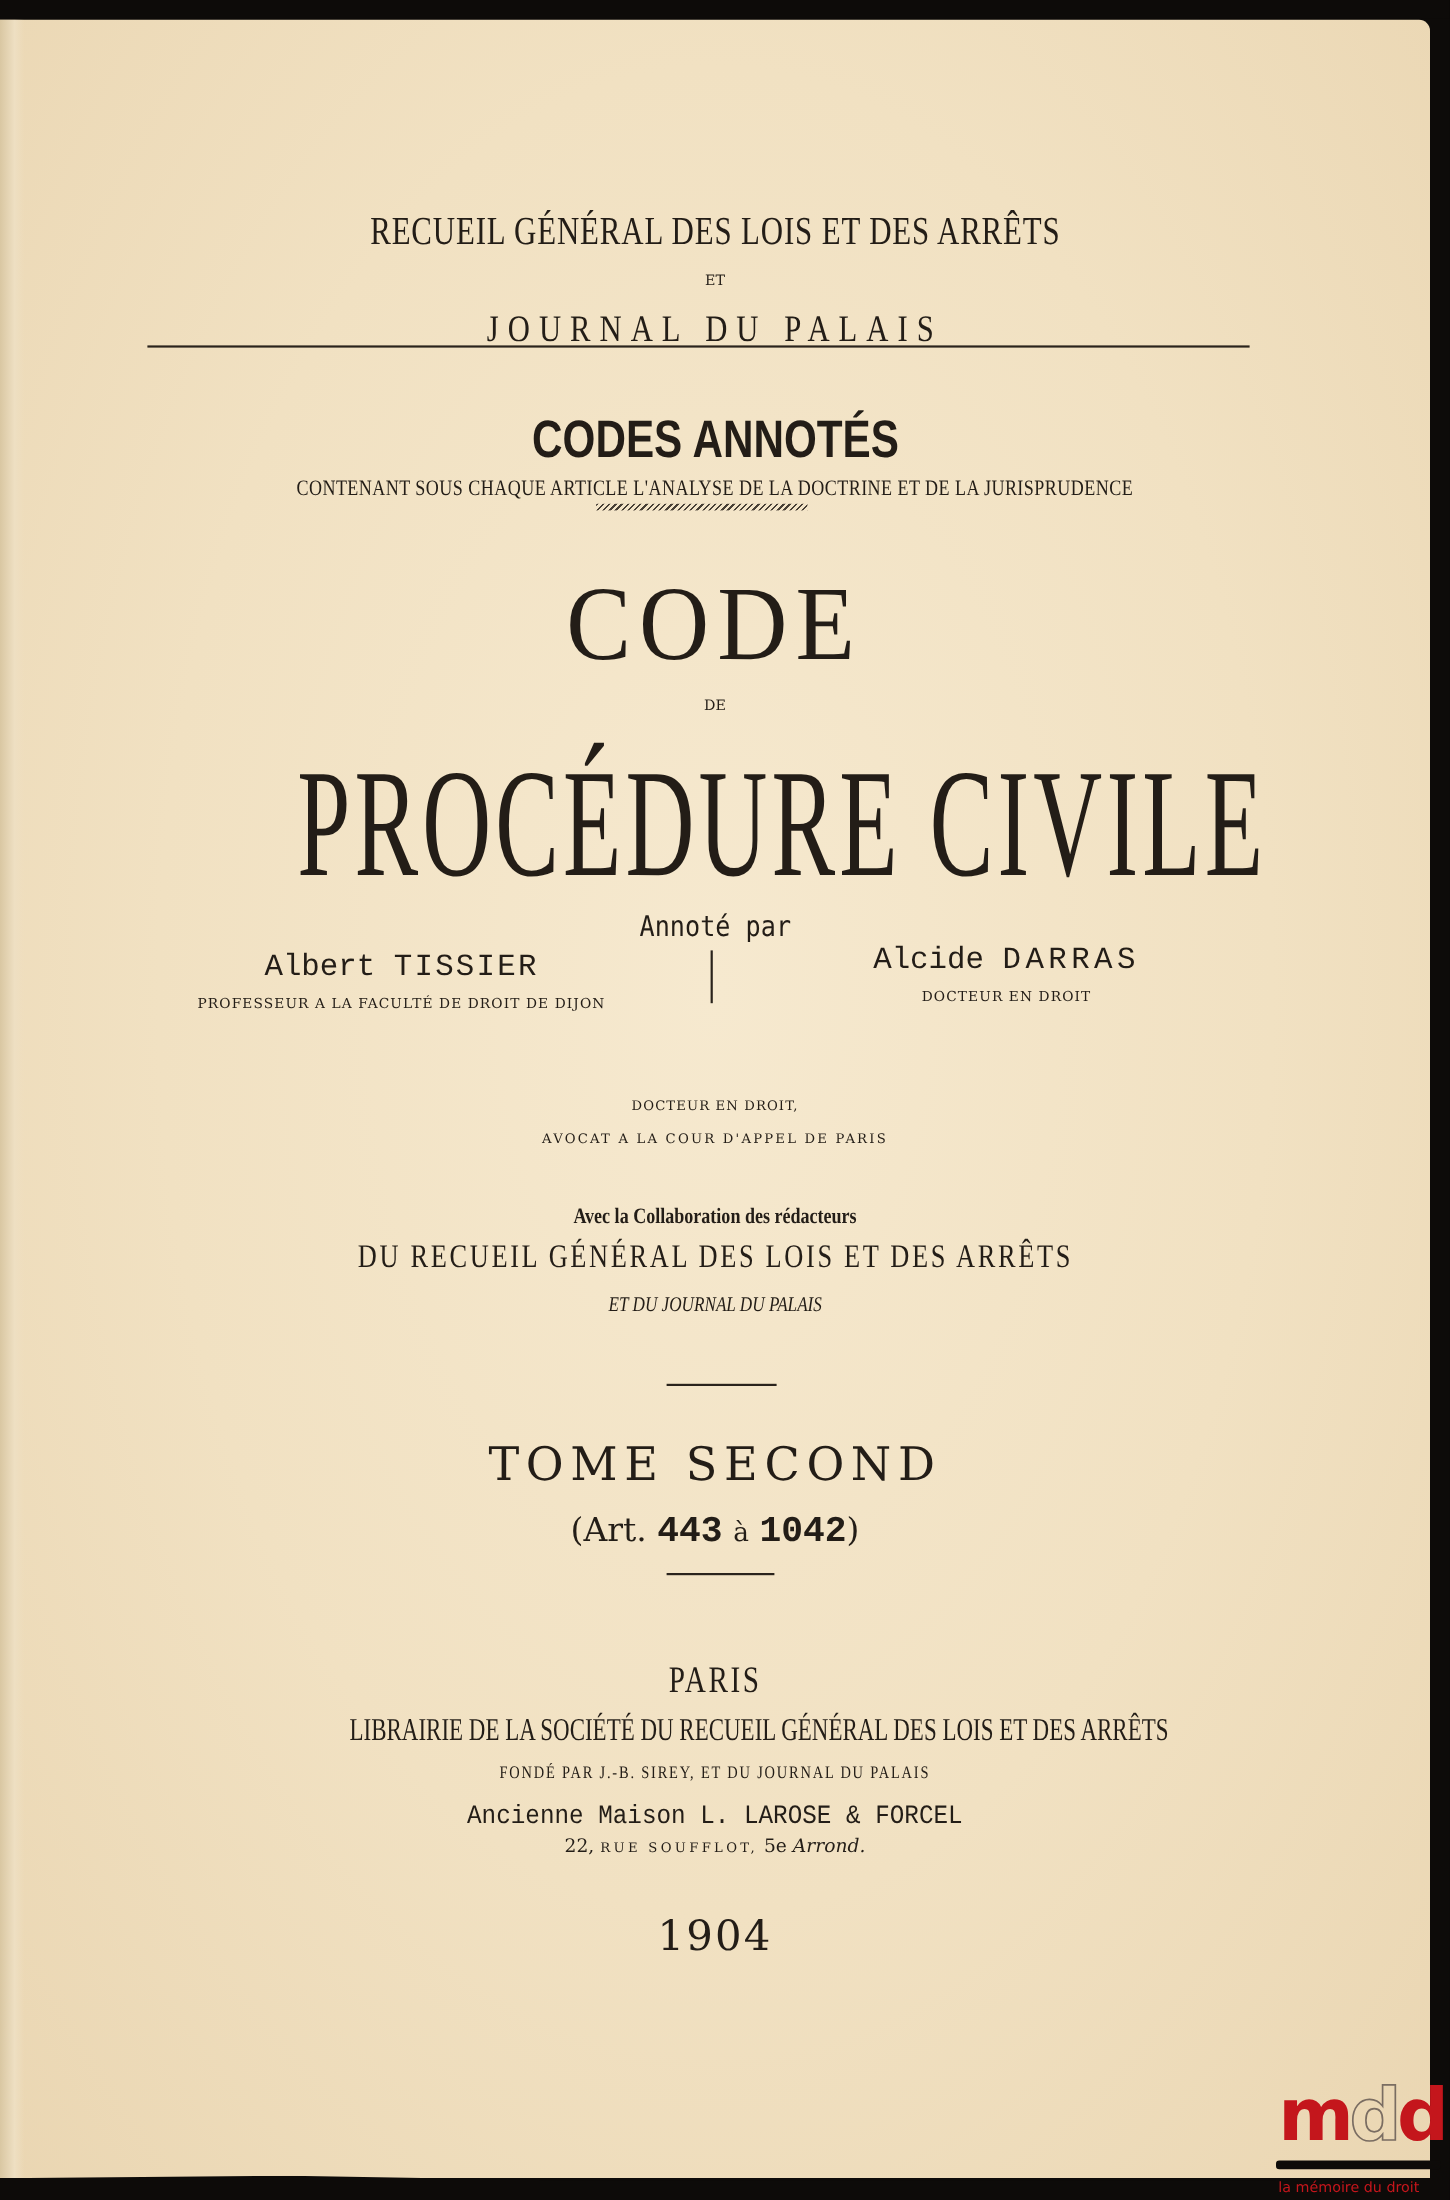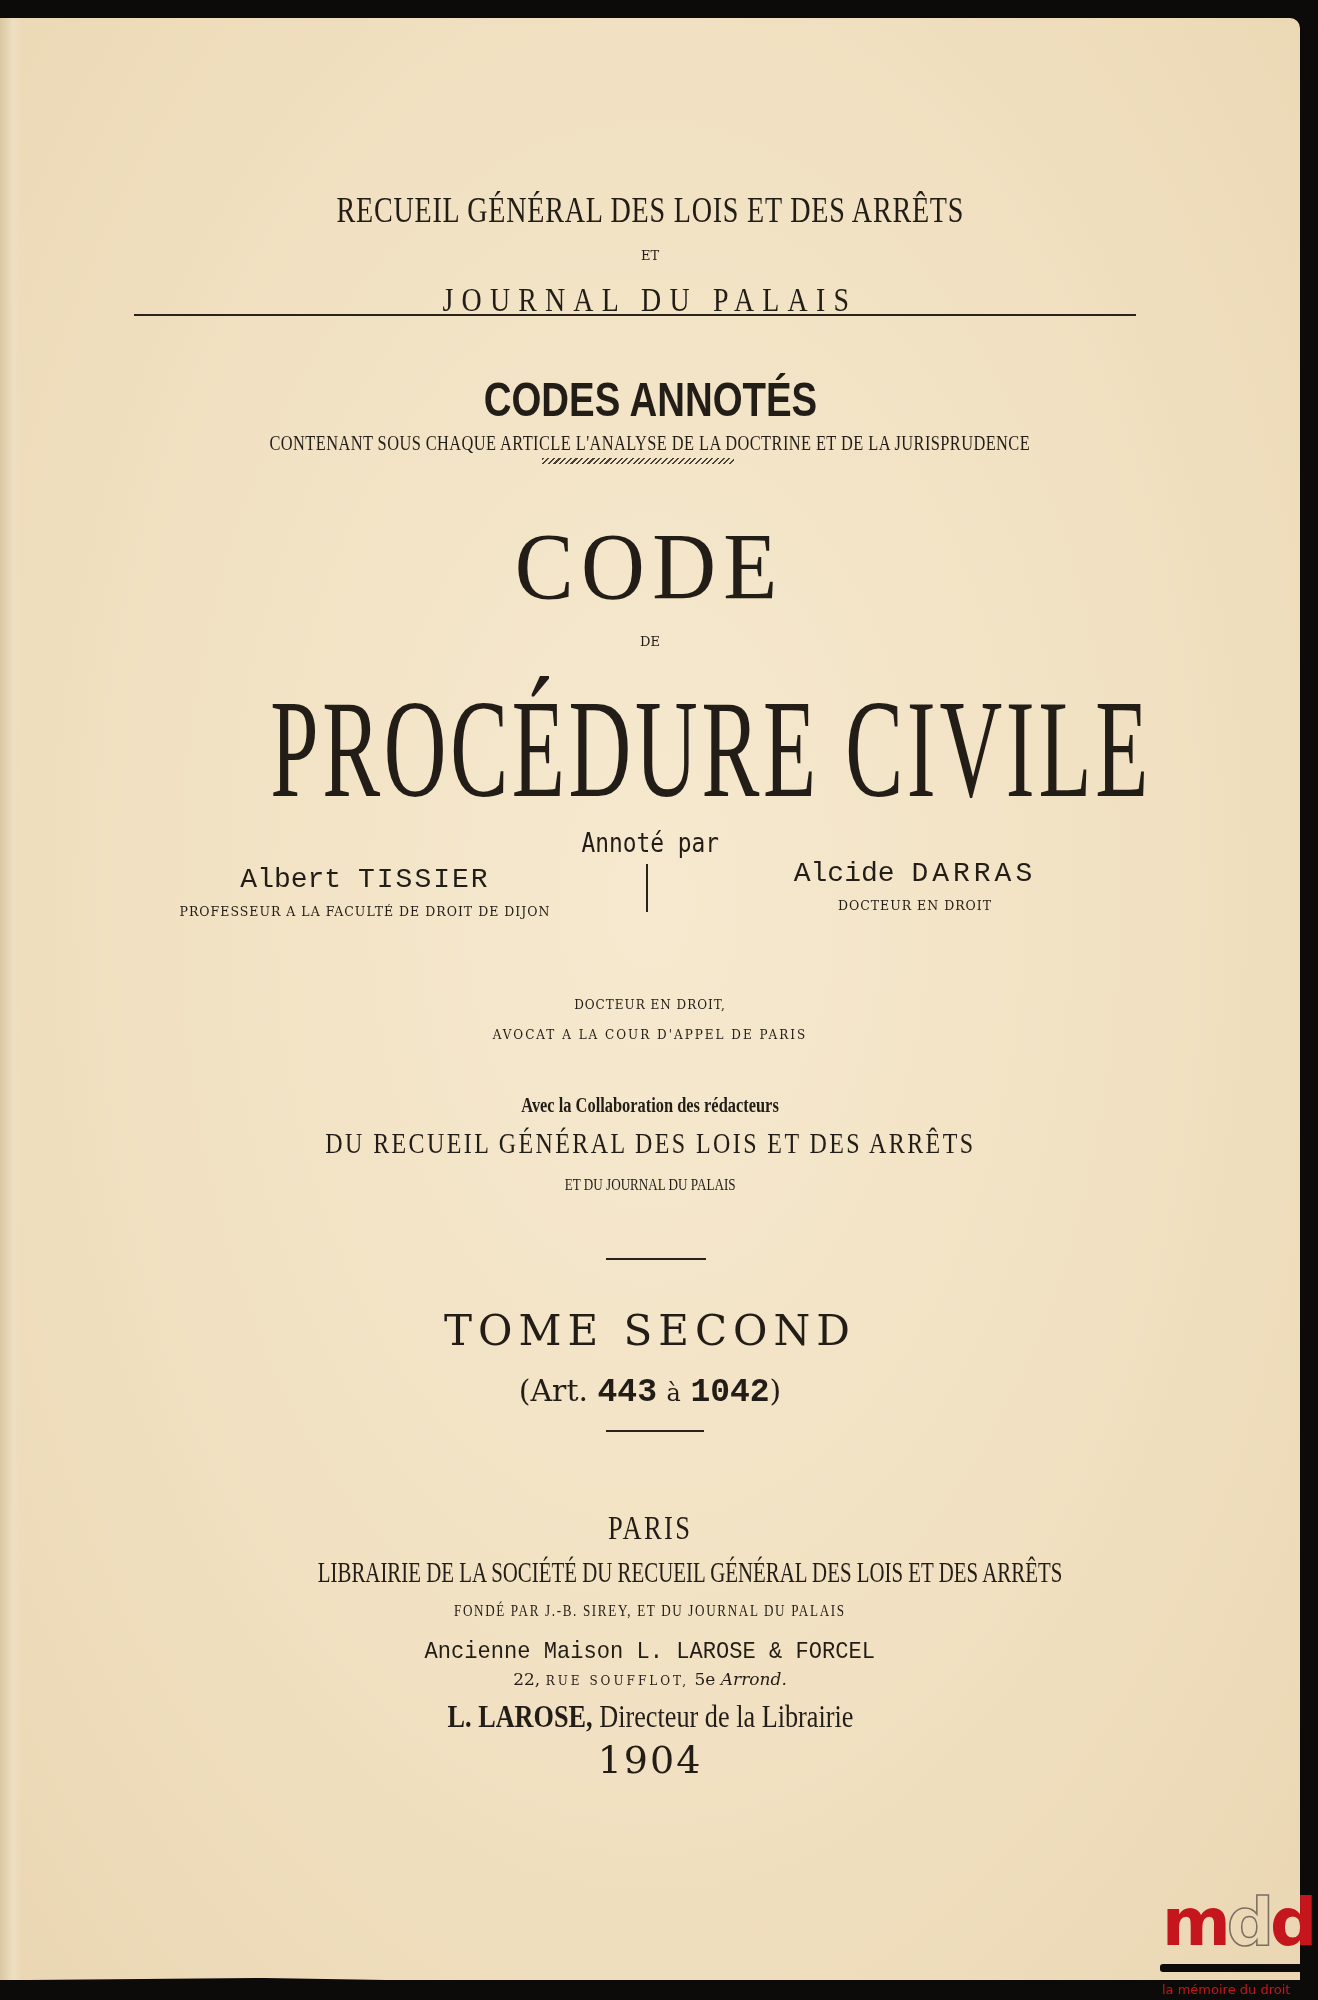--- a/index.html
+++ b/index.html
@@ -60,21 +60,21 @@
   .a-name { font-family:"Liberation Mono", monospace; font-size:28px; }
   .a-name .cap { letter-spacing:2px; }
   .a-title { font-size:12.5px; letter-spacing:1px; margin-top:12px; }
   .t-louiche { top:933px; font-size:30px; font-family:"Liberation Mono", monospace; letter-spacing:1px; }
   .t-small1 { top:981px; font-size:12px; letter-spacing:1px; }
   .t-small2 { top:1011px; font-size:12px; letter-spacing:2px; }
   .t-avec { top:1077px; font-size:20px; font-weight:bold; }
   .t-avec span { transform:scaleX(0.82); }
   .t-du-recueil { top:1110px; font-size:30px; letter-spacing:3px; }
   .t-du-recueil span { transform:scaleX(0.80); }
-  .t-et-du { top:1159px; font-size:16px; }
+  .t-et-du { top:1159px; font-size:19px;font-style:italic; }
   .t-et-du span { transform:scaleX(0.82); }
   .t-tome { top:1292px; font-size:42px; letter-spacing:6px; }
   .t-art { top:1358px; font-size:30px; }
   .t-art .bold { font-weight:bold; font-size:33px;font-family:Liberation Mono, monospace; }
   .t-paris { top:1510px; font-size:34px; letter-spacing:3px; }
   .t-paris span { transform:scaleX(0.78); }
   .t-librairie { top:1558px; font-size:29px; }
   .t-librairie span { transform:scaleX(0.72); }
   .t-fonde { top:1603px; font-size:16px; letter-spacing:2px; }
   .t-fonde span { transform:scaleX(0.82); }
@@ -146,23 +146,20 @@
   <div class="line t-paris" style="top:1492px;"><span class="cond">PARIS</span></div>
   <div class="line t-librairie" style="top:1540px;padding-left:40px;"><span class="cond">LIBRAIRIE DE LA SOCIÉTÉ DU RECUEIL GÉNÉRAL DES LOIS ET DES ARRÊTS</span></div>
   <div class="line t-fonde" style="top:1585px;"><span class="cond">FONDÉ PAR J.-B. SIREY, ET DU JOURNAL DU PALAIS</span></div>
   <div class="line t-ancienne" style="top:1622px;"><span class="cond">Ancienne Maison L. LAROSE &amp; FORCEL</span></div>
   <div class="line t-rue" style="top:1653px;">
     <span>22,</span>
     <span class="sc">RUE SOUFFLOT,</span>
     <span>5e</span>
     <span class="it">Arrond.</span>
   </div>
-  <div class="line t-larose" style="top:1682px;">
-    <span class="cond wrap"><span class="bold">L. LAROSE,</span> <span>Directeur de la Librairie</span></span>
-  </div>
   <div class="line t-year" style="top:1723px;">1904</div>
 </div>
 
 <div class="bottom-shadow"></div>
 
 <div class="logo">
   <div class="logo-mark"><span>m</span><span class="outline">d</span><span>d</span></div>
   <div class="logo-bar"></div>
   <div class="logo-tag">la mémoire du droit</div>
 </div>

